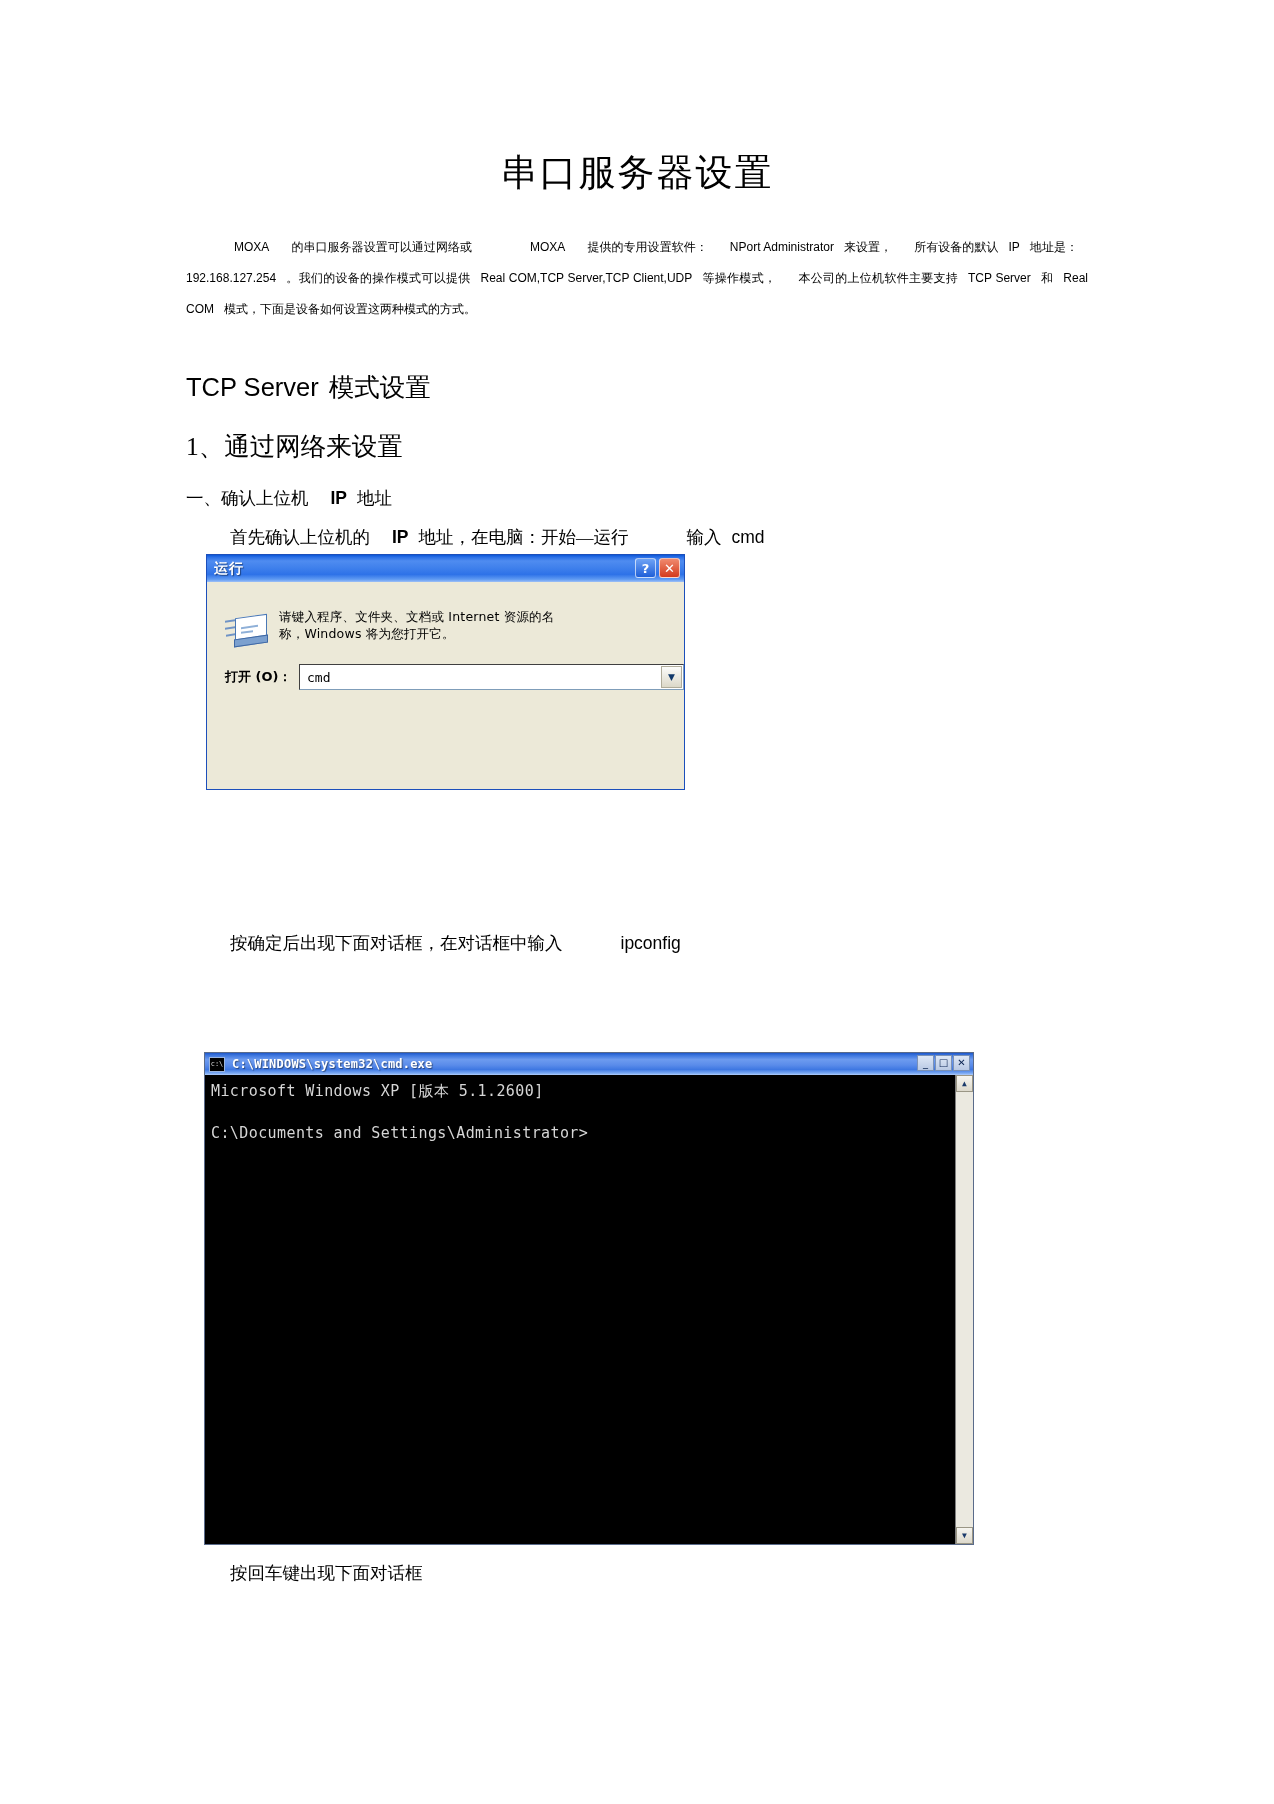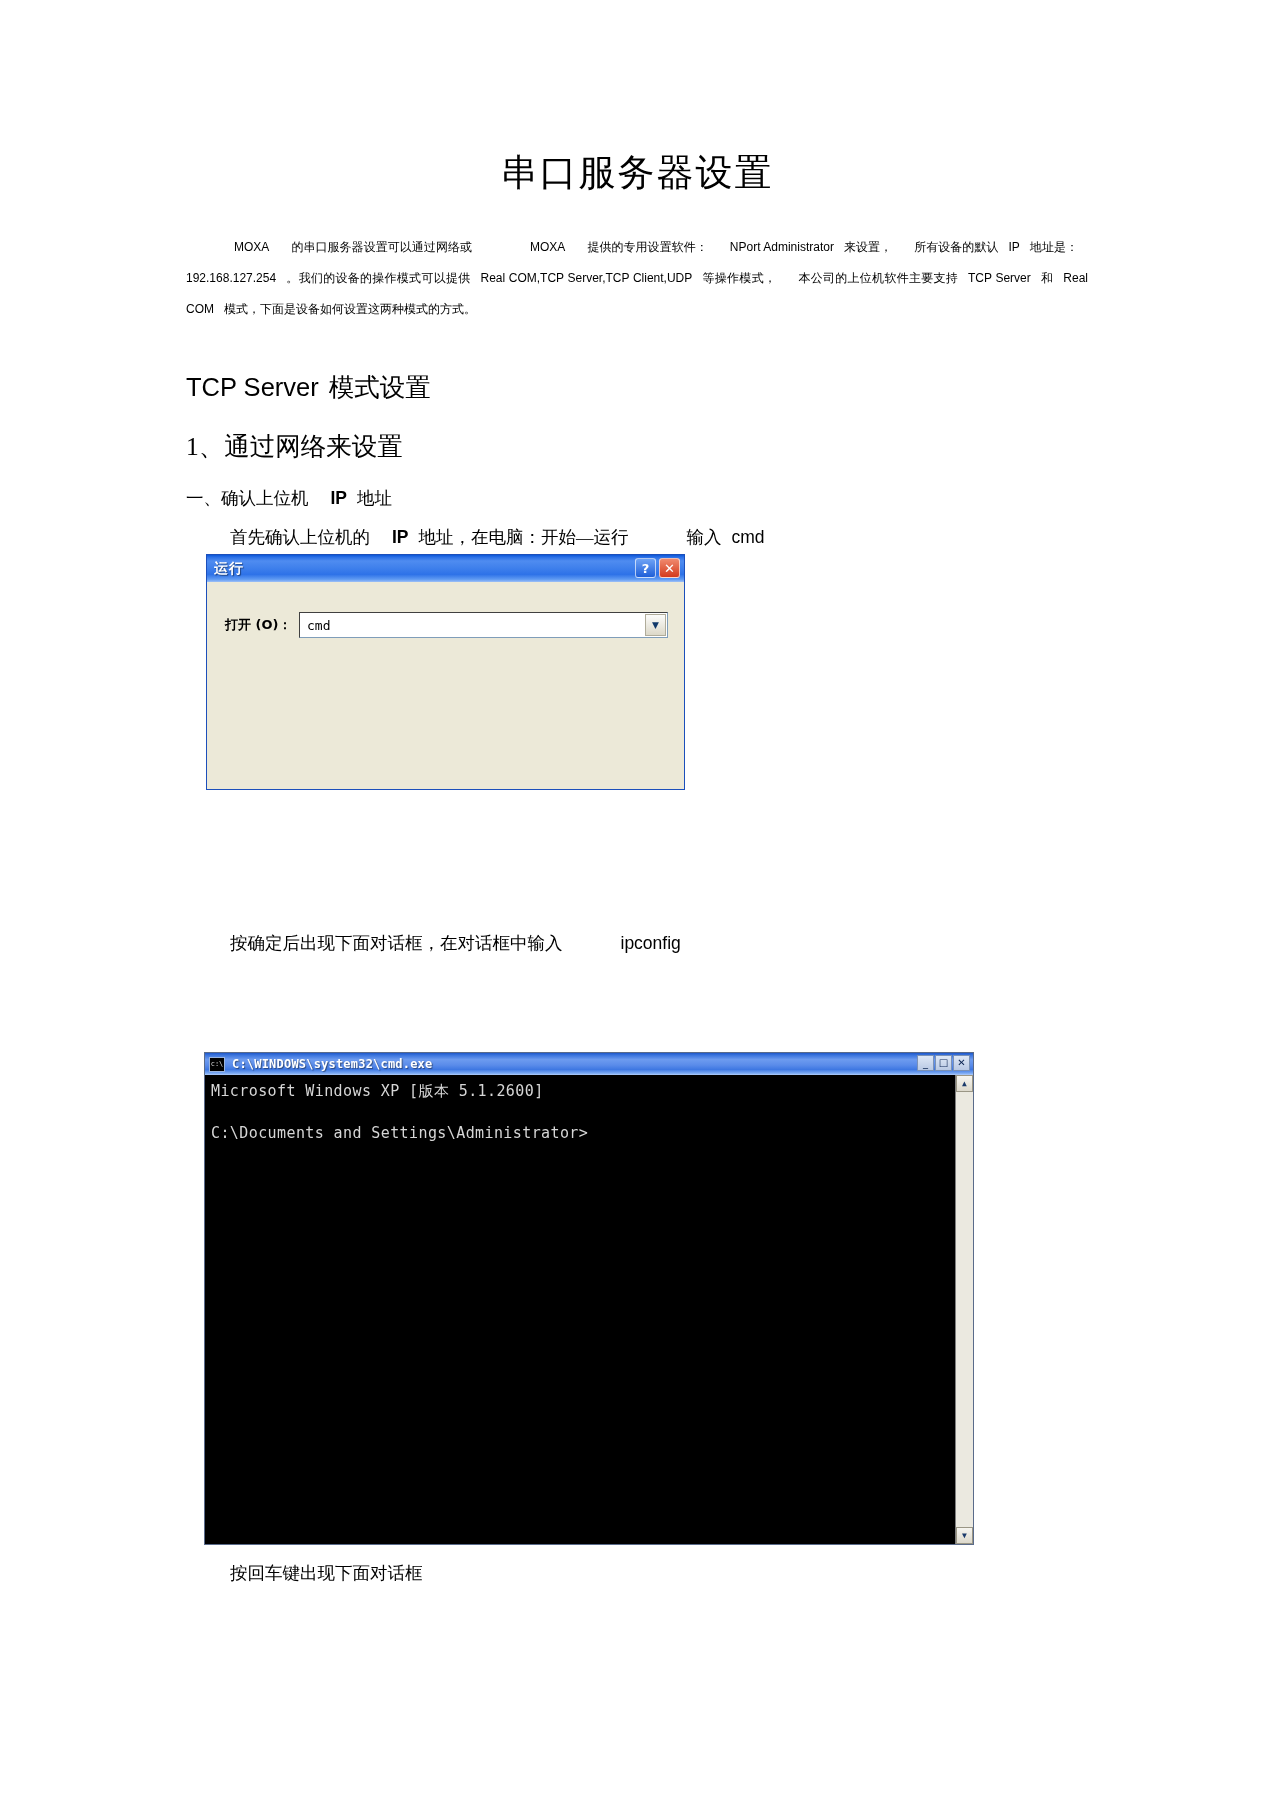--- a/index.html
+++ b/index.html
@@ -204,21 +204,21 @@
     font-family: "DejaVu Sans", sans-serif;
     font-size: 12.5px;
     color: #000000;
     line-height: 17px;
     margin-left: 8px;
     letter-spacing: 0.2px;
   }
   .run-open-row {
     display: flex;
     align-items: center;
-    padding: 14px 16px 0 18px;
+    padding: 14px 0 0 18px;
   }
   .run-open-label {
     font-family: "DejaVu Sans", sans-serif;
     font-size: 13px;
     font-weight: bold;
     width: 74px;
     flex: 0 0 74px;
   }
   .run-combo {
     flex: 1;
@@ -446,20 +446,35 @@
     <div class="run-titlebar">
       <span class="run-title-text">运行</span>
       <div class="run-title-btns">
         <div class="tb-btn tb-help">?</div>
         <div class="tb-btn tb-close">✕</div>
       </div>
     </div>
 
     <div class="run-body">
 
+      <div class="run-top-row">
+        <div class="run-icon">
+          <div class="ri-line ri-l1"></div>
+          <div class="ri-line ri-l2"></div>
+          <div class="ri-line ri-l3"></div>
+          <div class="ri-sheet"></div>
+          <div class="ri-line ri-inner1"></div>
+          <div class="ri-line ri-inner2"></div>
+          <div class="ri-base"></div>
+        </div>
+        <div class="run-prompt">
+          <div>请键入程序、文件夹、文档或 Internet 资源的名</div>
+          <div>称，Windows 将为您打开它。</div>
+        </div>
+      </div>
 
       <div class="run-open-row">
         <div class="run-open-label">打开 (O)：</div>
         <div class="run-combo">
           <span class="run-combo-value">cmd</span>
           <span class="run-combo-arrow">▼</span>
         </div>
       </div>
 
 

